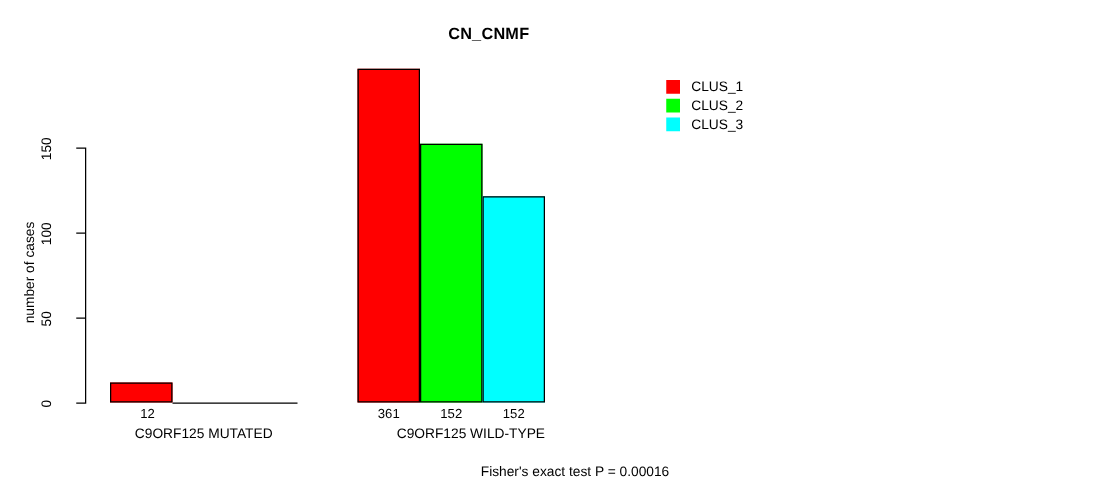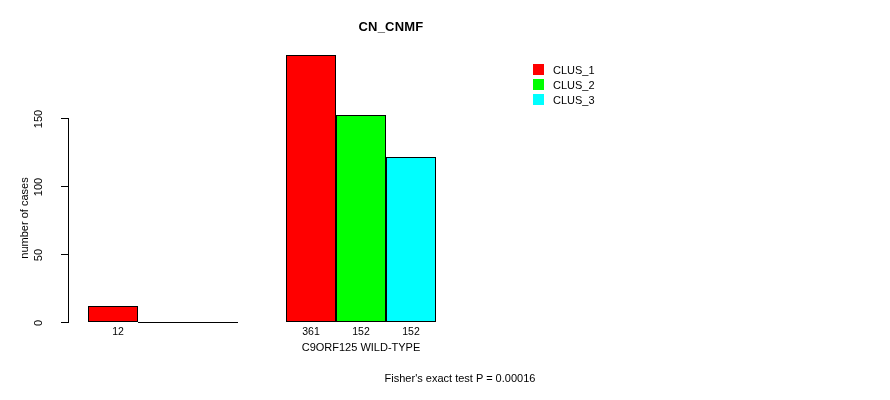--- a/index.html
+++ b/index.html
@@ -174,30 +174,31 @@
   <div id="bars-layer">
 
     <div class="bar" id="bar-g0-s0" style="left: 88px; width: 50px; height: 16px; top: 306px; background: rgb(255, 0, 0);"></div>
     <div class="bar-zero" id="bar-g0-s1" style="left: 138px; width: 50px; top: 322px;"></div>
     <div class="bar-zero" id="bar-g0-s2" style="left: 188px; width: 50px; top: 322px;"></div>
 
     <div class="bar-value-label" id="lbl-g0-s0" style="left: 93px; width: 50px;">12</div>
     <div class="bar-value-label" id="lbl-g0-s1" style="left: 138px; width: 50px;"></div>
     <div class="bar-value-label" id="lbl-g0-s2" style="left: 188px; width: 50px;"></div>
 
+    <div class="group-label" id="grp-0" style="left: 88px; width: 150px;">C9ORF125 MUTATED</div>
 
     <div class="bar" id="bar-g1-s0" style="left: 286px; width: 50px; height: 267px; top: 55px; background: rgb(255, 0, 0);"></div>
     <div class="bar" id="bar-g1-s1" style="left: 336px; width: 50px; height: 207px; top: 115px; background: rgb(0, 255, 0);"></div>
     <div class="bar" id="bar-g1-s2" style="left: 386px; width: 50px; height: 165px; top: 157px; background: rgb(0, 255, 255);"></div>
 
     <div class="bar-value-label" id="lbl-g1-s0" style="left: 286px; width: 50px;">361</div>
     <div class="bar-value-label" id="lbl-g1-s1" style="left: 336px; width: 50px;">152</div>
     <div class="bar-value-label" id="lbl-g1-s2" style="left: 386px; width: 50px;">152</div>
 
-    <div class="group-label" id="grp-1" style="left: 286px; width: 150px;">C9ORF125 WILD-TYPE</div>
+    <div class="group-label" id="grp-1" style="left: 286px; width: 150px; text-align: right;">C9ORF125 WILD-TYPE</div>
   </div>
 
   <div id="legend">
     <div class="legend-row">
       <span class="legend-swatch" id="sw-0" style="background: rgb(255, 0, 0);"></span>
       <span class="legend-text">CLUS_1</span>
     </div>
     <div class="legend-row">
       <span class="legend-swatch" id="sw-1" style="background: rgb(0, 255, 0);"></span>
       <span class="legend-text">CLUS_2</span>

